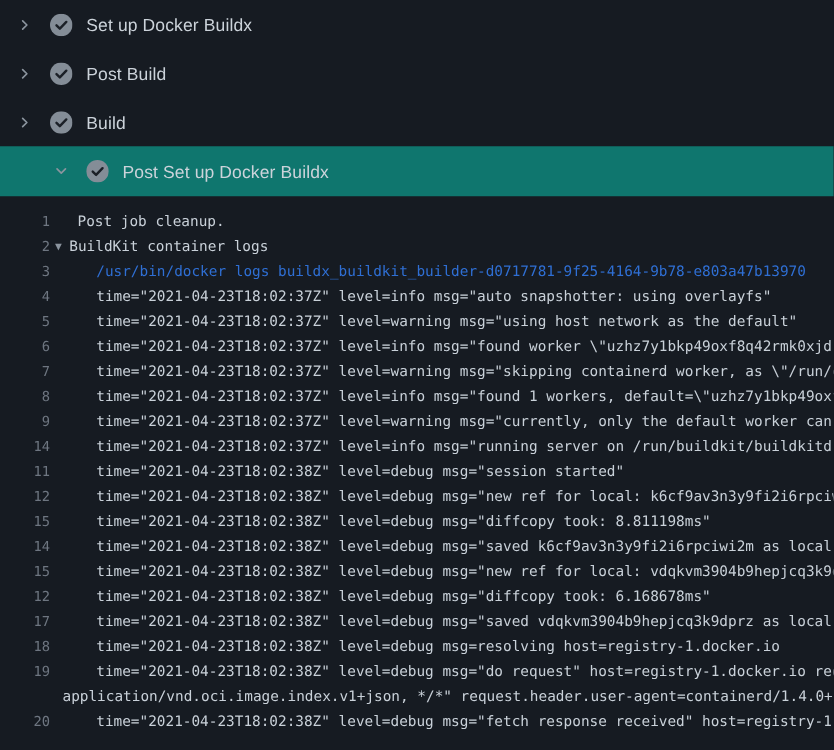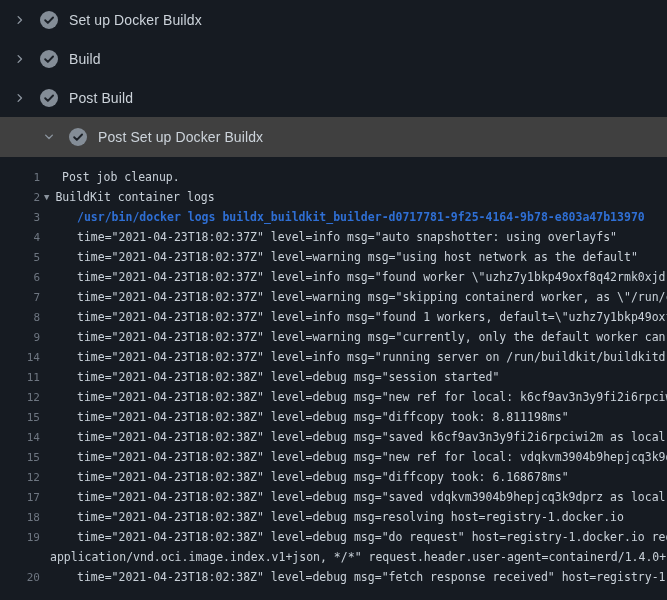--- a/index.html
+++ b/index.html
@@ -7,21 +7,21 @@
     width:667px;height:600px;overflow:hidden;
     background:#161b22;
     font-family:"Liberation Sans", sans-serif;
     position:relative;
   }
   .steps{width:667px;}
   .step{
     height:39px;display:flex;align-items:center;
     padding-left:12px;cursor:pointer;box-sizing:border-box;
   }
-  .step.expanded{background:#404040;height:40px;padding-left:41px;}
+  .step.expanded{background:#0f766e;height:40px;padding-left:41px;}
   .chev{width:16px;height:16px;display:flex;align-items:center;justify-content:center;flex-shrink:0;}
   .chev svg{display:block;}
   .check-circle{width:18px;height:18px;margin-left:12px;flex-shrink:0;}
   .step-label{
     margin-left:11px;color:#ccd3da;font-size:14px;letter-spacing:.1px;
   }
   .log{
     padding-top:10px;width:667px;overflow:hidden;
     font-family:"DejaVu Sans Mono","Liberation Mono",monospace;
     font-size:11.5px;
@@ -29,21 +29,21 @@
   .log-row{height:20px;display:flex;align-items:center;overflow:hidden;white-space:pre;}
   .num{
     width:40px;flex-shrink:0;text-align:right;color:#6e7681;
     font-size:11px;user-select:none;cursor:pointer;
   }
   .content{color:#c9d1d9;white-space:pre;overflow:hidden;text-align:right;}
   .k-root  .content{margin-left:22px;}
   .k-group .content{margin-left:4px;cursor:pointer;}
   .k-child .content, .k-command .content{margin-left:37px;}
   .k-wrap  .content{margin-left:10px;}
-  .k-command .content{color:#2f6fd4;font-weight:bold;}
+  .k-command .content{color:#2f6fd4;font-weight:normal;}
   .tri{color:#8b949e;font-size:9px;margin-right:6px;vertical-align:1px;display:inline-block;}
 </style>
 </head>
 <body>
 
 <div class="steps">
   <div class="step">
     <span class="chev right">
       <svg width="12" height="12" viewBox="0 0 16 16">
           <path d="M5.5 3.5 10 8l-4.5 4.5" fill="none" stroke="#8b949e" stroke-width="1.8" stroke-linecap="round" stroke-linejoin="round"></path>
@@ -65,37 +65,37 @@
           <path d="M5.5 3.5 10 8l-4.5 4.5" fill="none" stroke="#8b949e" stroke-width="1.8" stroke-linecap="round" stroke-linejoin="round"></path>
         </svg>
     </span>
 
     <span class="check-circle">
       <svg width="18" height="18" viewBox="0 0 16 16">
           <circle cx="8" cy="8" r="8" fill="#848d97"></circle>
           <path d="M4.6 8.2 7 10.6l4.6-4.8" fill="none" stroke="#1b2027" stroke-width="1.7" stroke-linecap="round" stroke-linejoin="round"></path>
         </svg>
     </span>
-    <span class="step-label">Build</span>
+    <span class="step-label">Post Build</span>
   </div>
 
   <div class="step">
     <span class="chev right">
       <svg width="12" height="12" viewBox="0 0 16 16">
           <path d="M5.5 3.5 10 8l-4.5 4.5" fill="none" stroke="#8b949e" stroke-width="1.8" stroke-linecap="round" stroke-linejoin="round"></path>
         </svg>
     </span>
 
     <span class="check-circle">
       <svg width="18" height="18" viewBox="0 0 16 16">
           <circle cx="8" cy="8" r="8" fill="#848d97"></circle>
           <path d="M4.6 8.2 7 10.6l4.6-4.8" fill="none" stroke="#1b2027" stroke-width="1.7" stroke-linecap="round" stroke-linejoin="round"></path>
         </svg>
     </span>
-    <span class="step-label">Post Build</span>
+    <span class="step-label">Build</span>
   </div>
 
   <div class="step expanded">
 
     <span class="chev down">
       <svg width="12" height="12" viewBox="0 0 16 16">
           <path d="M3.5 5.5 8 10l4.5-4.5" fill="none" stroke="#8b949e" stroke-width="1.8" stroke-linecap="round" stroke-linejoin="round"></path>
         </svg>
     </span>
     <span class="check-circle">

